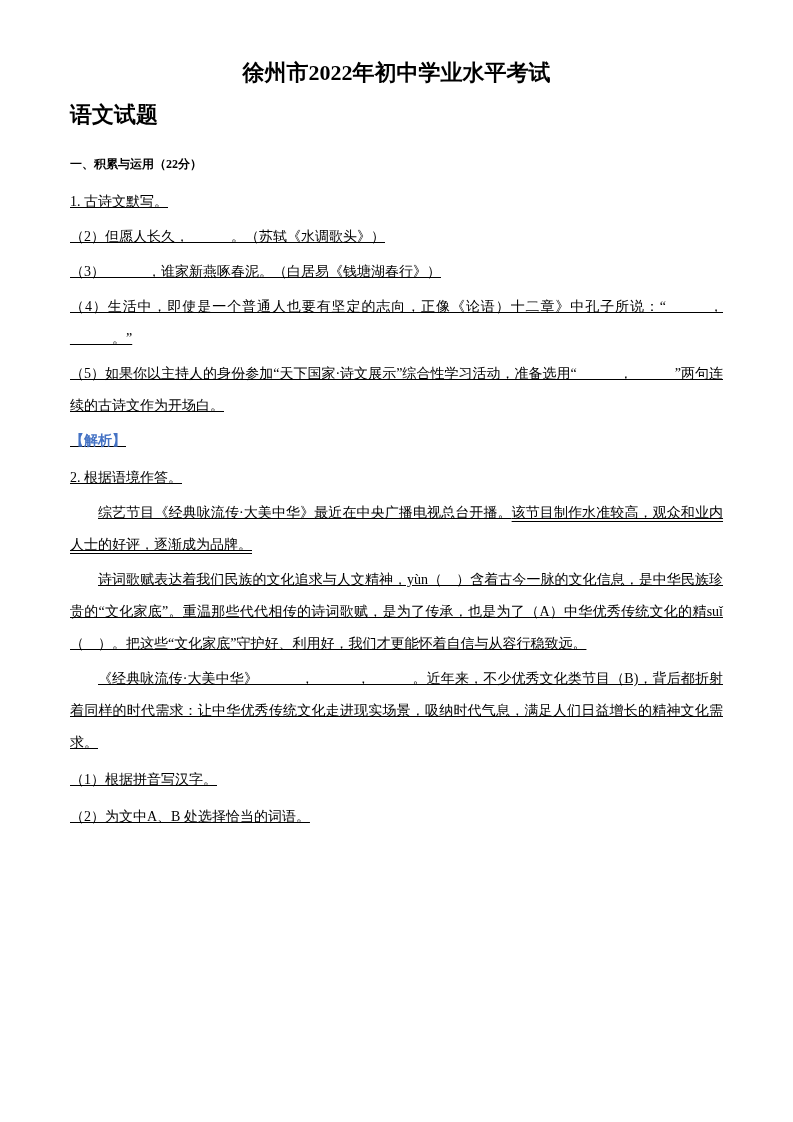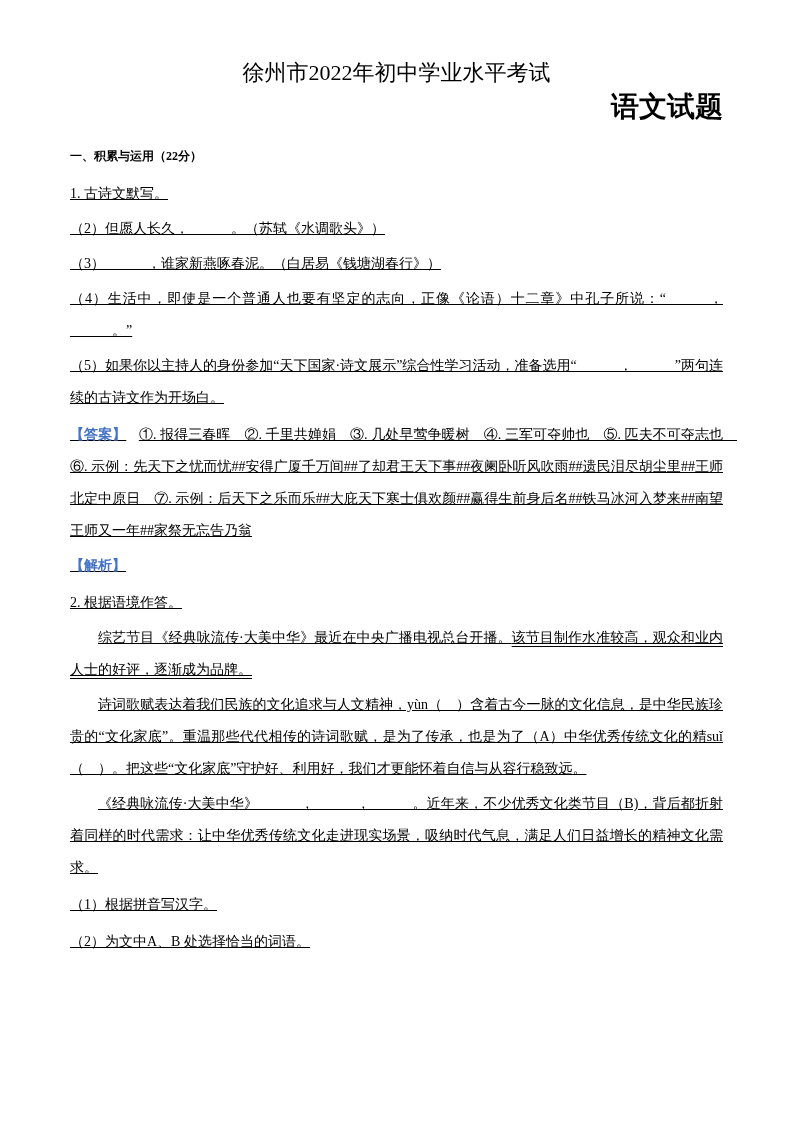--- a/index.html
+++ b/index.html
@@ -13,30 +13,30 @@
     height: 1122px;
     box-sizing: border-box;
     padding: 56px 70px 30px 70px;
     background: #ffffff;
     font-family: "Liberation Serif", "DejaVu Serif", serif;
     font-size: 14px;
     color: #000000;
     overflow: hidden;
   }
   .doc-title {
-    margin: 0 0 0 0;
+    margin: 0 0 8px 0;
     text-align: center;
     font-size: 22px;
-    font-weight: 400;
+    font-weight: 700;
     line-height: 34px;
   }
   .doc-subtitle {
     margin: 0 0 16px 0;
-    text-align: right;
-    font-size: 28px;
+    text-align: left;
+    font-size: 22px;
     font-weight: 700;
     line-height: 34px;
   }
   .section-heading {
     margin: 0 0 6px 0;
     font-size: 12px;
     font-weight: 700;
     line-height: 32px;
   }
   p.line {
@@ -76,21 +76,20 @@
 
   <div class="section-heading">一、积累与运用（22分）</div>
 
   <p class="line">1. 古诗文默写。</p>
 
   <p class="line">（2）但愿人长久，______。（苏轼《水调歌头》）</p>
   <p class="line">（3）______，谁家新燕啄春泥。（白居易《钱塘湖春行》）</p>
   <p class="line">（4）生活中，即使是一个普通人也要有坚定的志向，正像《论语）十二章》中孔子所说：“______，______。”</p>
   <p class="line">（5）如果你以主持人的身份参加“天下国家·诗文展示”综合性学习活动，准备选用“______，______”两句连续的古诗文作为开场白。</p>
 
-  <p class="line gap-top"><span class="marker blue marker-gap">【答案】</span><span>①. 报得三春晖　②. 千里共婵娟　③. 几处早莺争暖树　④. 三军可夺帅也　⑤. 匹夫不可夺志也　⑥. 示例：先天下之忧而忧##安得广厦千万间##了却君王天下事##夜阑卧听风吹雨##遗民泪尽胡尘里##王师北定中原日　⑦. 示例：后天下之乐而乐##大庇天下寒士俱欢颜##赢得生前身后名##铁马冰河入梦来##南望王师又一年##家祭无忘告乃翁</span></p>
 
   <p class="line"><span class="marker blue">【解析】</span></p>
 
 
   <p class="line gap-top">2. 根据语境作答。</p>
 
   <p class="line indent"><span>综艺节目《经典咏流传·大美中华》最近在中央广播电视总台开播。</span><span class="underlined">该节目制作水准较高，观众和业内人士的好评，逐渐成为品牌。</span></p>
 
   <p class="line indent">诗词歌赋表达着我们民族的文化追求与人文精神，yùn（　）含着古今一脉的文化信息，是中华民族珍贵的“文化家底”。重温那些代代相传的诗词歌赋，是为了传承，也是为了（A）中华优秀传统文化的精suǐ（　）。把这些“文化家底”守护好、利用好，我们才更能怀着自信与从容行稳致远。</p>
 

